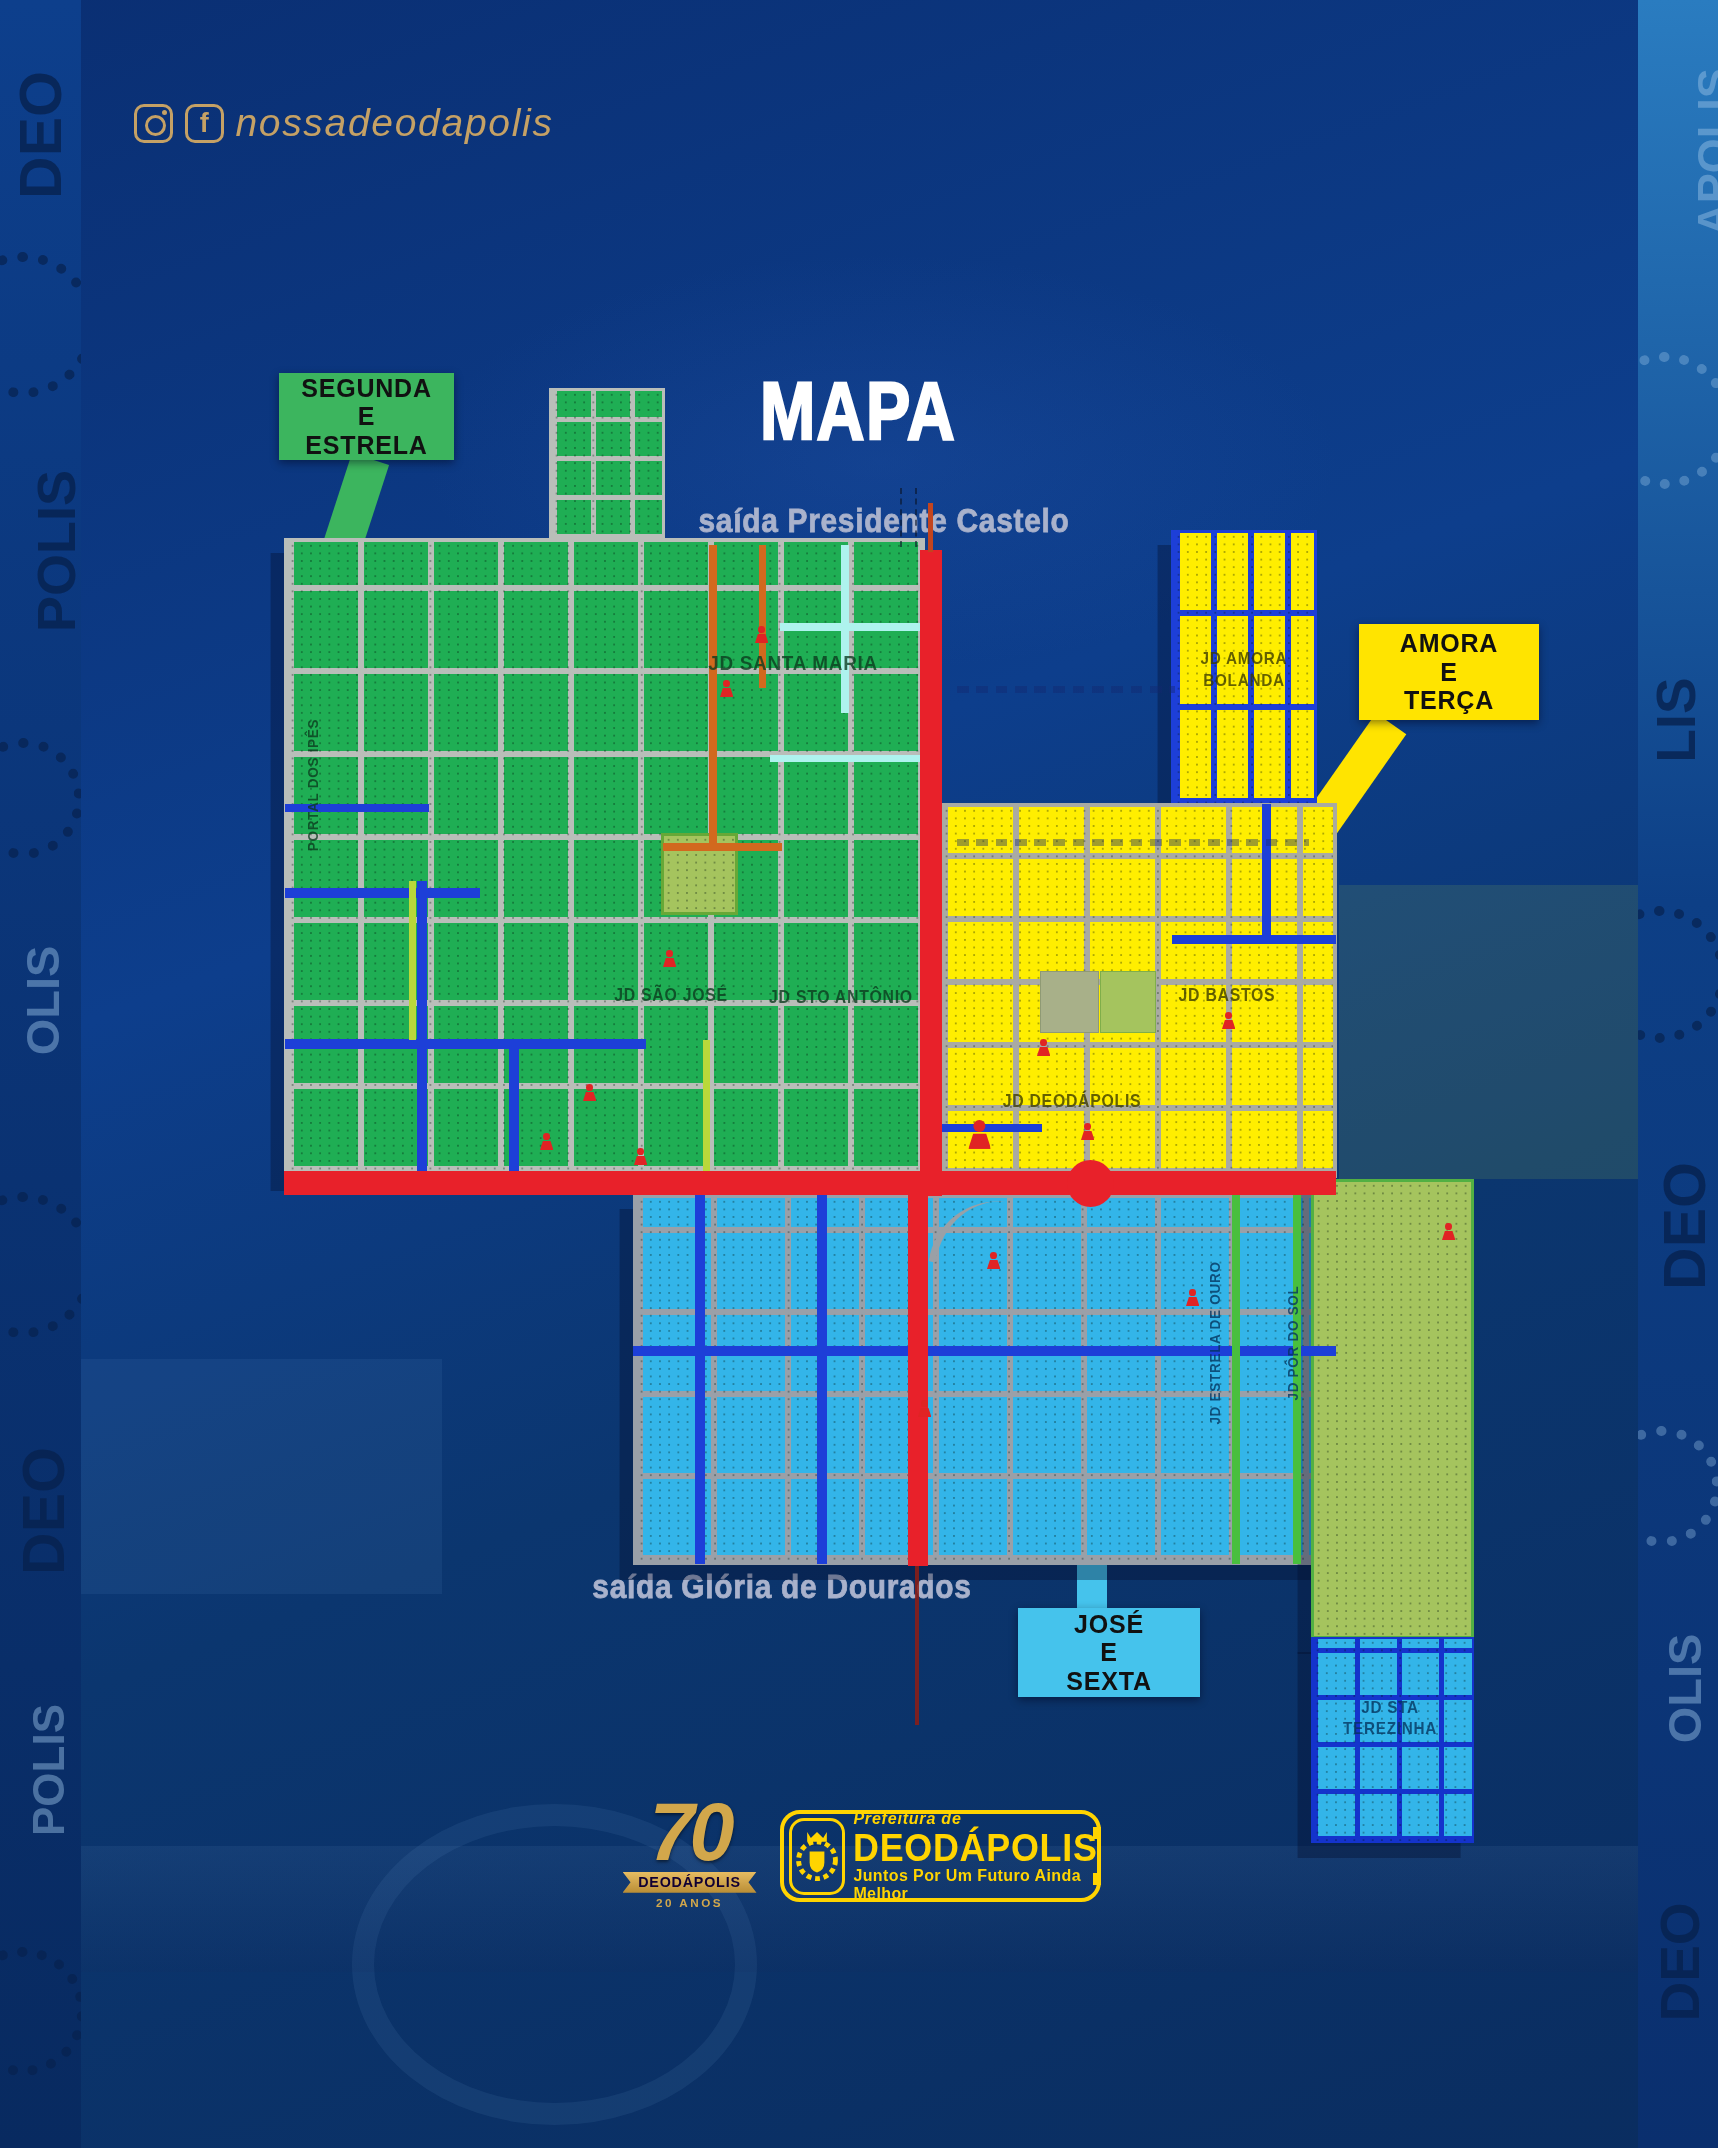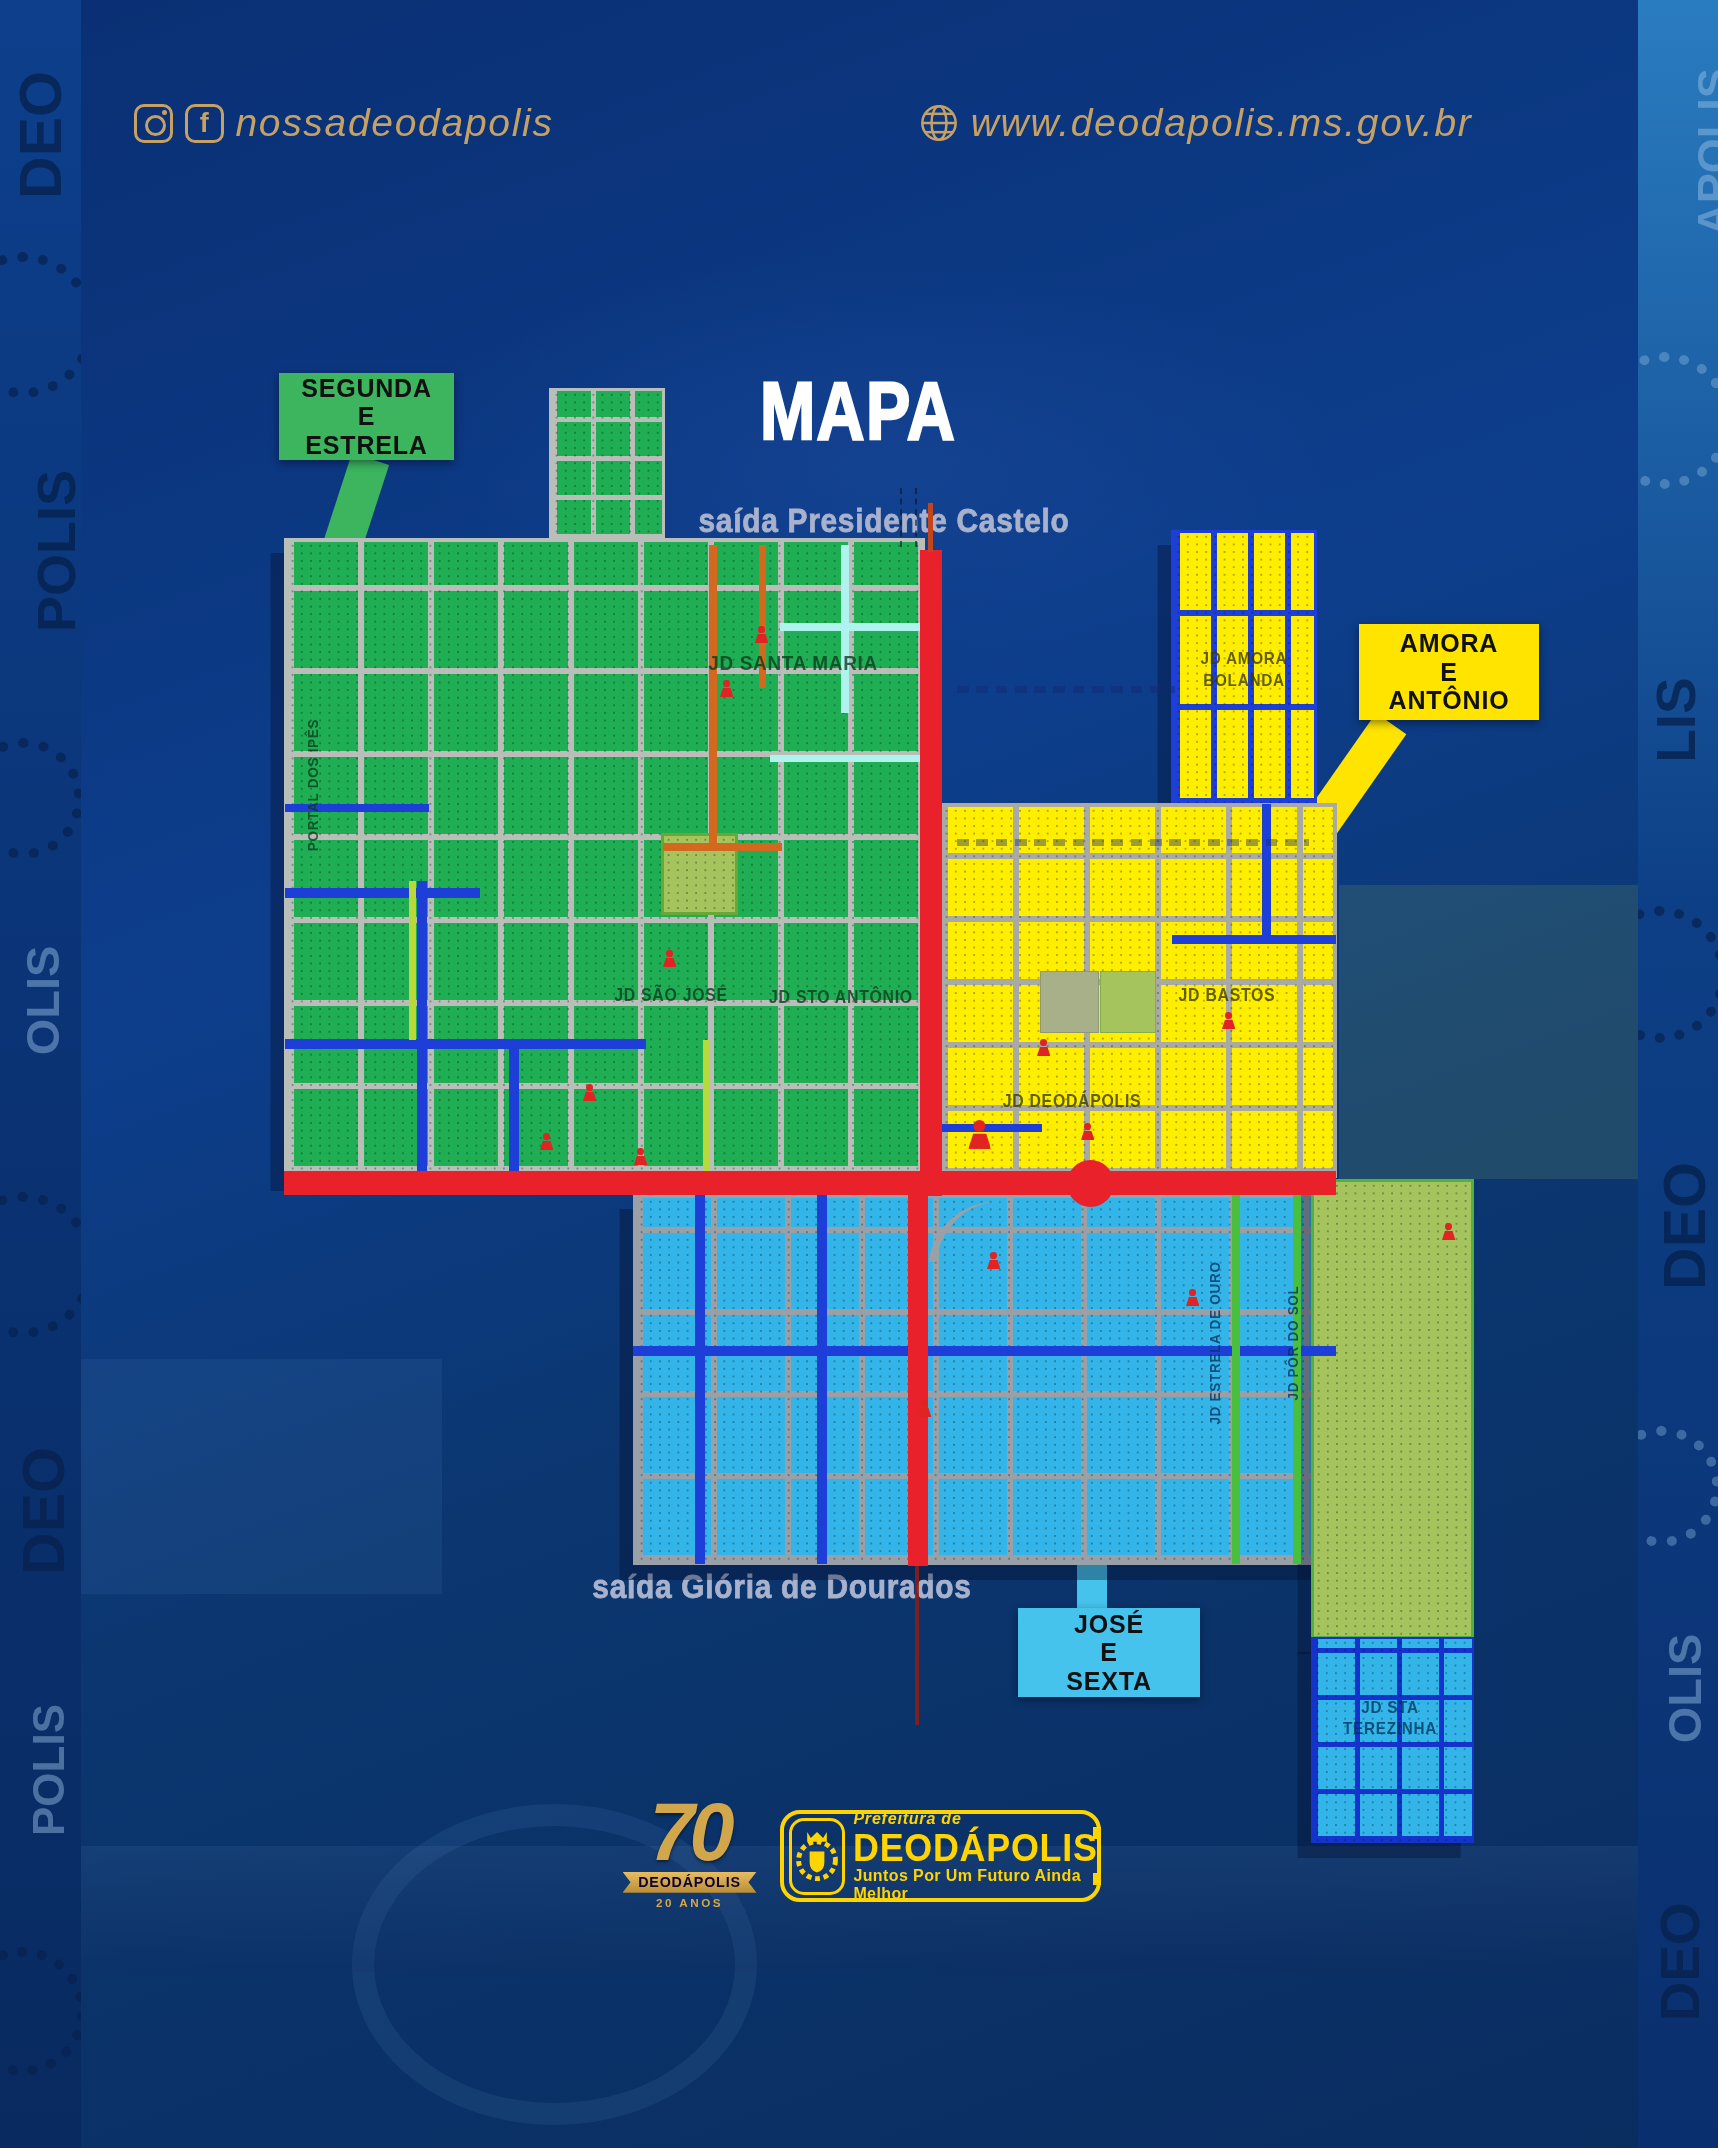--- a/index.html
+++ b/index.html
@@ -125,50 +125,38 @@
     <div class="ering ering-light" style="left:-37px;top:1426px;width:101px;height:101px;"></div>
     <div class="emb emb-light" style="left:-8.4px;top:1661px;font-size:47px;transform:rotate(-90deg);">OLIS</div>
     <div class="emb" style="left:-18.5px;top:1930px;font-size:55px;transform:rotate(-90deg);">DEO</div>
   </div>
 
   <div class="hline" style="left:134px;top:101px;">
     <div class="icon-ig"></div>
     <div class="icon-fb">f</div>
     <div class="htext gold">nossadeodapolis</div>
   </div>
-  <div class="hline" style="left:919px;top:101px;">
-    <svg width="40" height="40" viewBox="0 0 48 48">
-      <g fill="none" stroke="#c5a165" stroke-width="3">
-        <circle cx="24" cy="24" r="20"></circle>
-        <ellipse cx="24" cy="24" rx="9" ry="20"></ellipse>
-        <line x1="4" y1="24" x2="44" y2="24"></line>
-        <line x1="7" y1="13" x2="41" y2="13"></line>
-        <line x1="7" y1="35" x2="41" y2="35"></line>
-      </g>
-    </svg>
-    <div class="htext gold">www.deodapolis.ms.gov.br</div>
-  </div>
 
   <div id="page-title">MAPA</div>
   <div class="exit-label" style="left:884px;top:520px;">saída Presidente Castelo</div>
   <div class="exit-label" style="left:782px;top:1586px;">saída Glória de Dourados</div>
 
   <div class="ptr" style="left:352px;top:453px;width:39px;height:99px;background:#3cb55e;transform:rotate(18deg);transform-origin:top left;"></div>
   <div class="ptr" style="left:1376px;top:713px;width:37px;height:126px;background:#ffe400;transform:rotate(35deg);transform-origin:top left;"></div>
   <div class="ptr" style="left:1077px;top:1551px;width:30px;height:64px;background:#45c3ec;"></div>
 
   <div class="leg" style="left:279px;top:373px;width:175px;height:87px;background:#3cb55e;">
     <span>SEGUNDA</span>
     <span>E</span>
     <span>ESTRELA</span>
   </div>
   <div class="leg" style="left:1359px;top:624px;width:180px;height:96px;background:#ffe400;">
     <span>AMORA</span>
     <span>E</span>
-    <span>ANTÔNIO</span>
+    <span>TERÇA</span>
   </div>
   <div class="leg" style="left:1018px;top:1608px;width:182px;height:89px;background:#45c3ec;">
     <span>JOSÉ</span>
     <span>E</span>
     <span>SEXTA</span>
   </div>
 
   <div class="zone z-green-arm" style="left:549px;top:388px;width:116px;height:154px;"></div>
   <div class="zone z-green" style="left:284px;top:538px;width:641px;height:638px;"></div>
   <div class="zone z-yellow-arm" style="left:1171px;top:530px;width:146px;height:277px;"></div>

